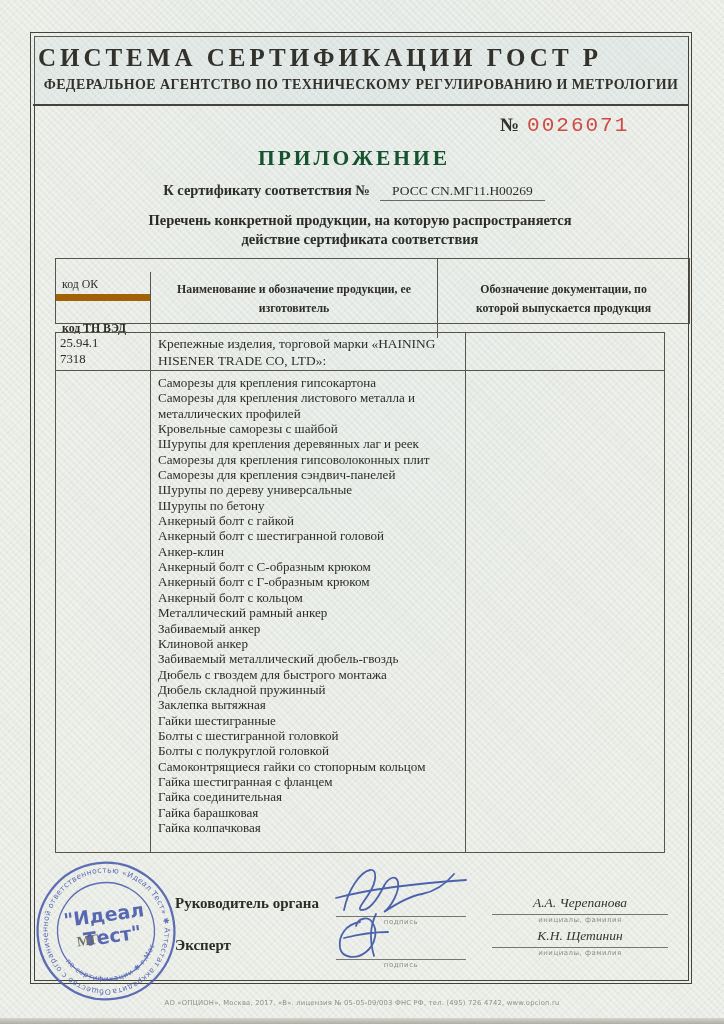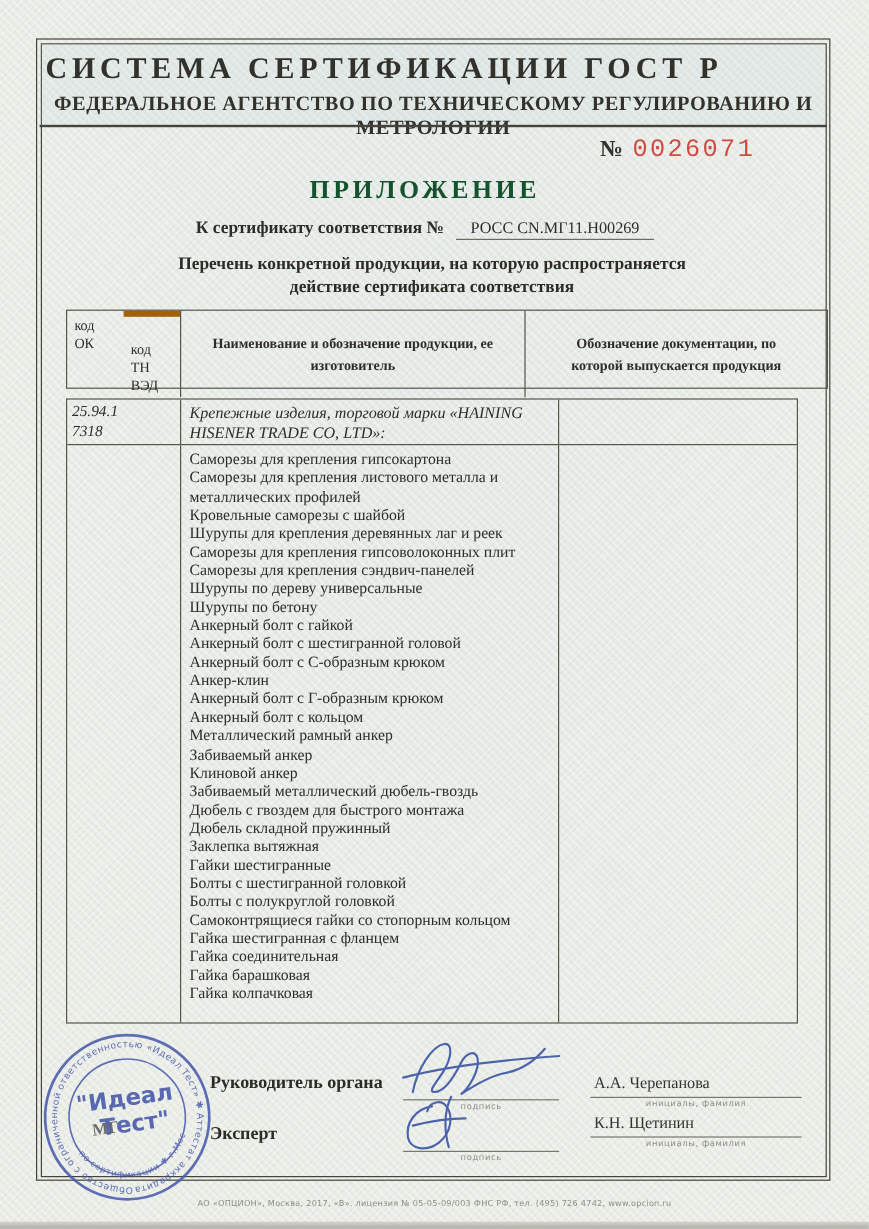--- a/index.html
+++ b/index.html
@@ -30,21 +30,21 @@
     position:absolute; left:34px; top:36px; width:654px; height:68px;
     background:rgba(185,210,215,.16);
   }
   .h-title1 {
     position:absolute; left:30px; top:44px; width:580px;
     text-align:center; font-size:25px; font-weight:bold; letter-spacing:4px;
     color:#32312c;
   }
   .h-title2 {
     position:absolute; left:30px; top:77px; width:662px;
-    text-align:center; font-size:17px; font-weight:bold; letter-spacing:.4px;
+    text-align:center; font-size:14px; font-weight:bold; letter-spacing:.4px;
     color:#32312c;
   }
   .header-sep { position:absolute; left:33px; top:104px; width:656px; height:1.5px; background:#45443c; }
   .doc-no { position:absolute; left:500px; top:114px; width:180px; display:flex; align-items:baseline; gap:8px; }
   .doc-no .nosign { font-size:19px; font-weight:bold; color:#33322d; }
   .doc-no .digits {
     font-family:"Liberation Mono", monospace; font-size:21px; letter-spacing:2px;
     color:#d04a42;
   }
   .doc-title {
@@ -61,50 +61,50 @@
   }
   .desc { position:absolute; left:60px; top:211px; width:600px; text-align:center;
     font-size:14.5px; font-weight:bold; line-height:19px; color:#2c2b26; }
 
   
   .thead {
     position:absolute; left:55px; top:258px; width:635px; height:66px;
     border:1px solid #56554b; display:grid; grid-template-columns:95px 287px 1fr;
     font-size:11.8px;
   }
-  .thead .c1 { border-right:1px solid #56554b; display:flex; flex-direction:row; }
+  .thead .c1 { border-right:1px solid #56554b; display:flex; flex-direction:column;margin-top:13px; }
   .thead .c1 .cell { flex:1; padding:5px 6px 2px 6px; }
-  .thead .c1 .cell.bot { border-top:5px solid #a16207; padding-top:20px; }
+  .thead .c1 .cell.bot { border-top:7px solid #a16207; padding-top:20px;font-weight:bold; }
   .thead .c2 { border-right:1px solid #56554b; }
   .thead .c2, .thead .c3 {
     display:flex; align-items:center; justify-content:center; text-align:center;
     font-weight:bold; line-height:1.55; padding:2px 22px;
   }
 
   
   .tbody {
     position:absolute; left:55px; top:332px; width:610px; height:521px;
     border:1px solid #56554b; display:grid;
     grid-template-columns:95px 315px 1fr; grid-template-rows:38px 1fr;
   }
   .tbody .cell { border-right:1px solid #56554b; }
   .tbody .cell.last { border-right:none; }
-  .tbody .r1 { border-bottom:1px solid #56554b;font-style:italic; }
+  .tbody .r1 { border-bottom:1px solid #56554b; }
   .codes { padding:2px 4px; font-size:12.8px; line-height:16px; }
   .brandname { padding:2px 7px; font-size:13.4px; line-height:17px; }
   .products { padding:4px 7px; font-size:13.1px; }
   .product-line { line-height:15.35px; white-space:nowrap; }
   .product-line.wrap { white-space:normal; }
 
   
   .sig-label { position:absolute; font-size:15px; font-weight:bold; color:#2c2b26; }
   .sig-line { position:absolute; border-top:1.2px solid #77766e; }
   .sig-caption { position:absolute; font-family:"DejaVu Sans", sans-serif;
     font-size:7px; color:#8e8d86; letter-spacing:.5px; text-align:center; }
-  .sig-name { position:absolute; font-size:13.5px; color:#35342f; }
+  .sig-name { position:absolute; font-size:13.5px; text-align:center; color:#35342f;font-style:italic; }
   .sig-svg { position:absolute; pointer-events:none; }
 
   
   .stamp { position:absolute; left:30px; top:855px; width:152px; height:152px;
     transform:rotate(-8deg); opacity:.88; }
   .stamp text { font-family:"DejaVu Sans", sans-serif; }
   .stamp .ringtext { font-size:8.1px; letter-spacing:.4px; fill:#4a5cae; }
   .stamp .botarc { font-size:7.6px; letter-spacing:.6px; fill:#4a5cae; }
   .stamp .center { font-size:20px; font-weight:bold; fill:#4456aa; }
   .stamp .overlay { font-size:15px; font-weight:bold; fill:#3a3a36; opacity:.8;
@@ -169,22 +169,22 @@
       <div class="product-line">Саморезы для крепления гипсокартона</div>
       <div class="product-line wrap">Саморезы для крепления листового металла и металлических профилей</div>
       <div class="product-line">Кровельные саморезы с шайбой</div>
       <div class="product-line">Шурупы для крепления деревянных лаг и реек</div>
       <div class="product-line">Саморезы для крепления гипсоволоконных плит</div>
       <div class="product-line">Саморезы для крепления сэндвич-панелей</div>
       <div class="product-line">Шурупы по дереву универсальные</div>
       <div class="product-line">Шурупы по бетону</div>
       <div class="product-line">Анкерный болт с гайкой</div>
       <div class="product-line">Анкерный болт с шестигранной головой</div>
+      <div class="product-line">Анкер-клин</div>
       <div class="product-line">Анкерный болт с С-образным крюком</div>
-      <div class="product-line">Анкер-клин</div>
       <div class="product-line">Анкерный болт с Г-образным крюком</div>
       <div class="product-line">Анкерный болт с кольцом</div>
       <div class="product-line">Металлический рамный анкер</div>
       <div class="product-line">Забиваемый анкер</div>
       <div class="product-line">Клиновой анкер</div>
       <div class="product-line">Забиваемый металлический дюбель-гвоздь</div>
       <div class="product-line">Дюбель с гвоздем для быстрого монтажа</div>
       <div class="product-line">Дюбель складной пружинный</div>
       <div class="product-line">Заклепка вытяжная</div>
       <div class="product-line">Гайки шестигранные</div>

